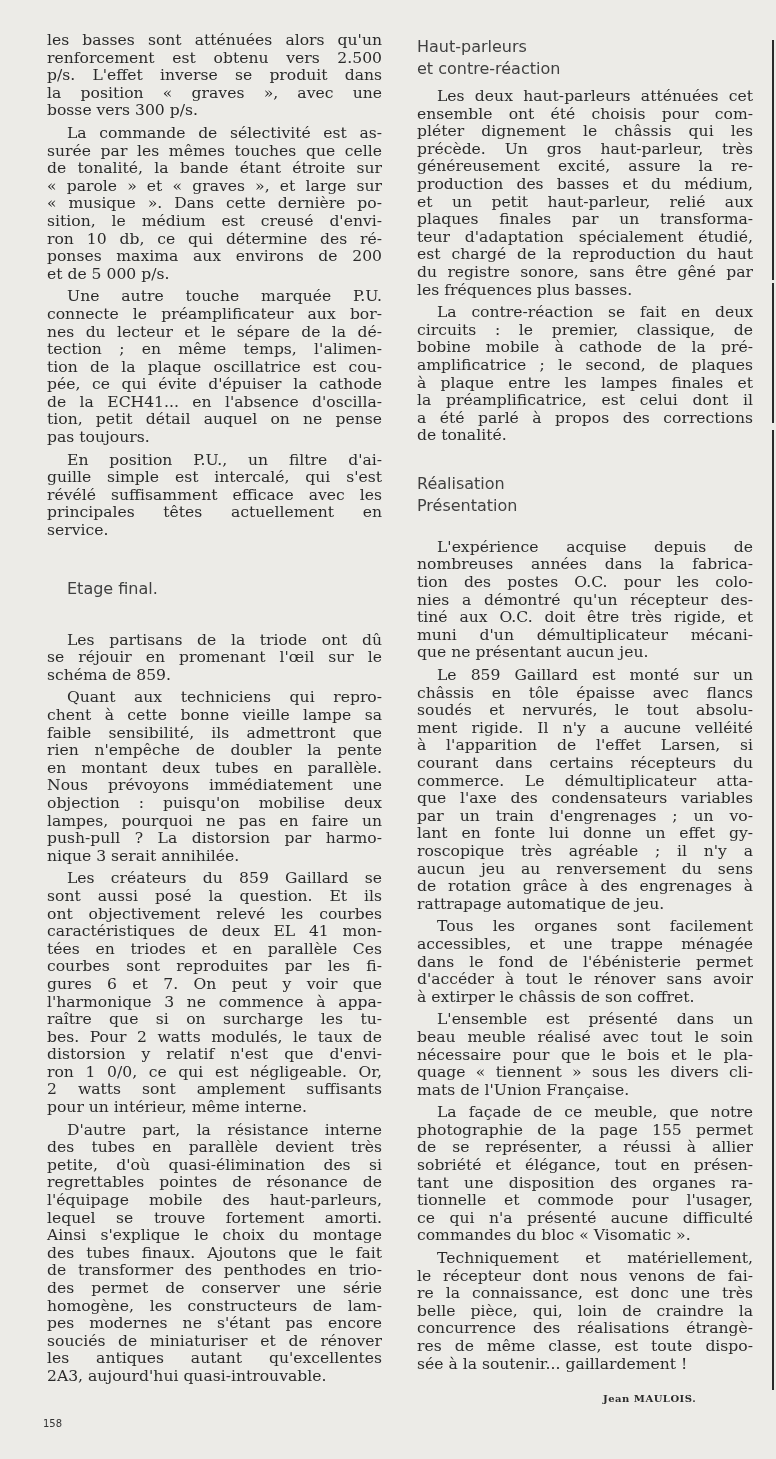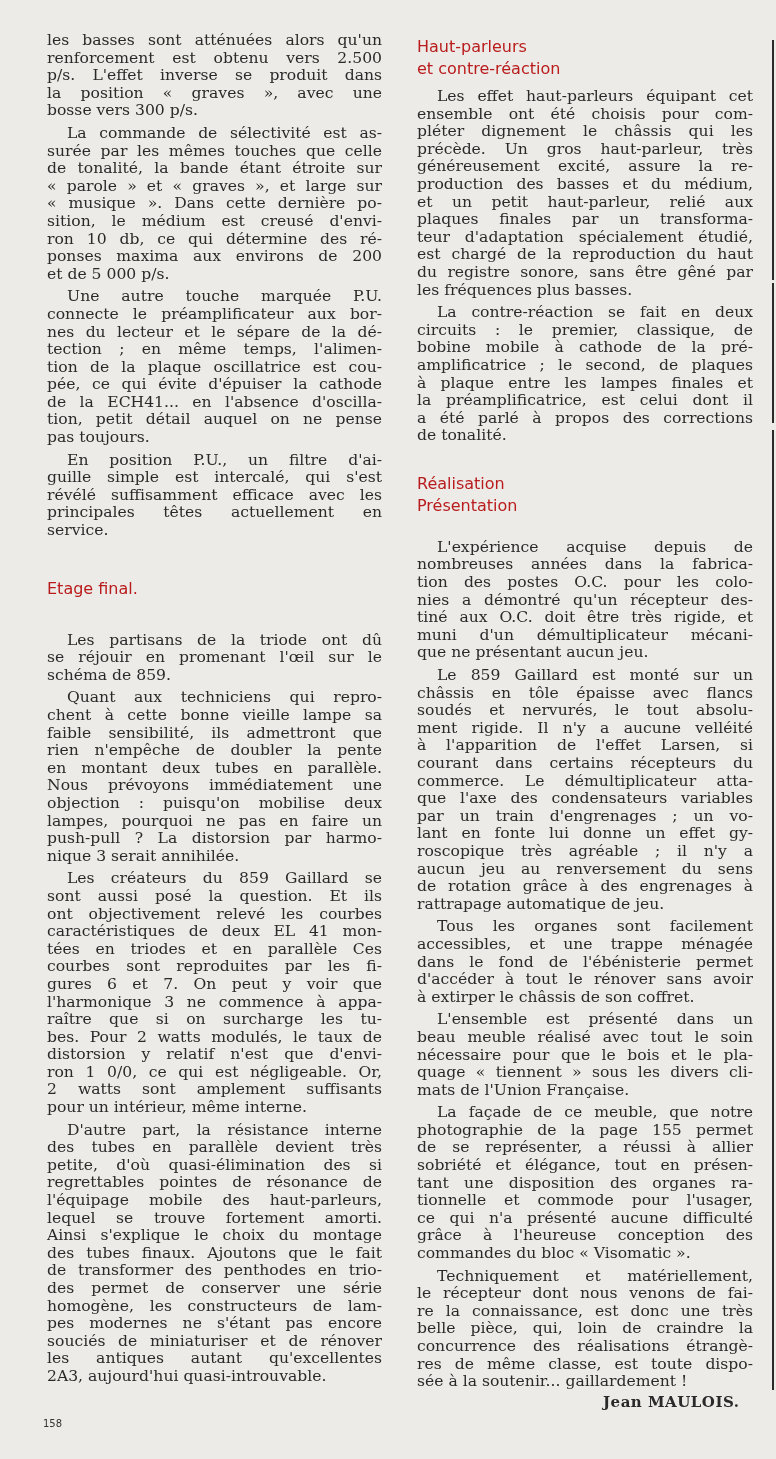--- a/index.html
+++ b/index.html
@@ -16,32 +16,32 @@
     text-align: justify;
   }
   .col-left { left: 47px; width: 335px; }
   .col-right { left: 417px; width: 336px; top: 36px; }
   .line { display: block; text-align: justify; text-align-last: justify; white-space: nowrap; height: 17.6px; }
   .line.last { text-align-last: left; }
   .line.indent { padding-left: 20px; }
   .para { margin-bottom: 5px; }
   .heading {
     font-family: "DejaVu Sans", sans-serif;
-    font-size: 16px; line-height: 22px; color: #b91c1c;
+    font-size: 16px; line-height: 22px; color: #404040;
   }
   .rule {
     position: absolute; left: 772px; width: 2px; background: #2a2a2a;
   }
   .pagenum {
     position: absolute; left: 43px; top: 1418px;
     font-family: "DejaVu Sans", sans-serif; font-size: 10px; color: #333;
   }
   .signature {
     position: absolute; left: 603px; top: 1393px;
-    font-family: "DejaVu Serif", serif; font-weight: bold; font-size: 15px; letter-spacing: 0.5px;
+    font-family: "DejaVu Serif", serif; font-weight: bold; font-size: 10px; letter-spacing: 0.5px;
   }
 </style>
 </head>
 <body>
 
 <div class="col col-left">
   <div id="left-intro">
       <div class="para">
         <span class="line">les basses sont atténuées alors qu'un</span>
         <span class="line">renforcement est obtenu vers 2.500</span>
@@ -72,21 +72,21 @@
         <span class="line last">pas toujours.</span>
       </div>
       <div class="para">
         <span class="line indent">En position P.U., un filtre d'ai-</span>
         <span class="line">guille simple est intercalé, qui s'est</span>
         <span class="line">révélé suffisamment efficace avec les</span>
         <span class="line">principales têtes actuellement en</span>
         <span class="line last">service.</span>
       </div>
     </div>
-  <div class="heading" style="margin-top:38px;margin-bottom:32px;">Etage final.</div>
+  <div class="heading" style="margin-top:38px;margin-bottom:32px;margin-left:20px;">Etage final.</div>
   <div id="left-section">
       <div class="para">
         <span class="line indent">Les partisans de la triode ont dû</span>
         <span class="line">se réjouir en promenant l'œil sur le</span>
         <span class="line last">schéma de 859.</span>
       </div>
       <div class="para">
         <span class="line indent">Quant aux techniciens qui repro-</span>
         <span class="line">chent à cette bonne vieille lampe sa</span>
         <span class="line">faible sensibilité, ils admettront que</span>
@@ -134,21 +134,21 @@
     </div>
 </div>
 
 <div class="col col-right">
   <div class="heading">
     <div>Haut-parleurs</div>
     <div>et contre-réaction</div>
   </div>
   <div id="right-s1" style="margin-top:8px;">
       <div class="para">
-        <span class="line indent">Les effet haut-parleurs équipant cet</span>
+        <span class="line indent">Les deux haut-parleurs atténuées cet</span>
         <span class="line">ensemble ont été choisis pour com-</span>
         <span class="line">pléter dignement le châssis qui les</span>
         <span class="line">précède. Un gros haut-parleur, très</span>
         <span class="line">généreusement excité, assure la re-</span>
         <span class="line">production des basses et du médium,</span>
         <span class="line">et un petit haut-parleur, relié aux</span>
         <span class="line">plaques finales par un transforma-</span>
         <span class="line">teur d'adaptation spécialement étudié,</span>
         <span class="line">est chargé de la reproduction du haut</span>
         <span class="line">du registre sonore, sans être gêné par</span>
@@ -210,21 +210,20 @@
         <span class="line last">mats de l'Union Française.</span>
       </div>
       <div class="para">
         <span class="line indent">La façade de ce meuble, que notre</span>
         <span class="line">photographie de la page 155 permet</span>
         <span class="line">de se représenter, a réussi à allier</span>
         <span class="line">sobriété et élégance, tout en présen-</span>
         <span class="line">tant une disposition des organes ra-</span>
         <span class="line">tionnelle et commode pour l'usager,</span>
         <span class="line">ce qui n'a présenté aucune difficulté</span>
-        <span class="line">grâce à l'heureuse conception des</span>
         <span class="line last">commandes du bloc « Visomatic ».</span>
       </div>
       <div class="para">
         <span class="line indent">Techniquement et matériellement,</span>
         <span class="line">le récepteur dont nous venons de fai-</span>
         <span class="line">re la connaissance, est donc une très</span>
         <span class="line">belle pièce, qui, loin de craindre la</span>
         <span class="line">concurrence des réalisations étrangè-</span>
         <span class="line">res de même classe, est toute dispo-</span>
         <span class="line last">sée à la soutenir... gaillardement !</span>

